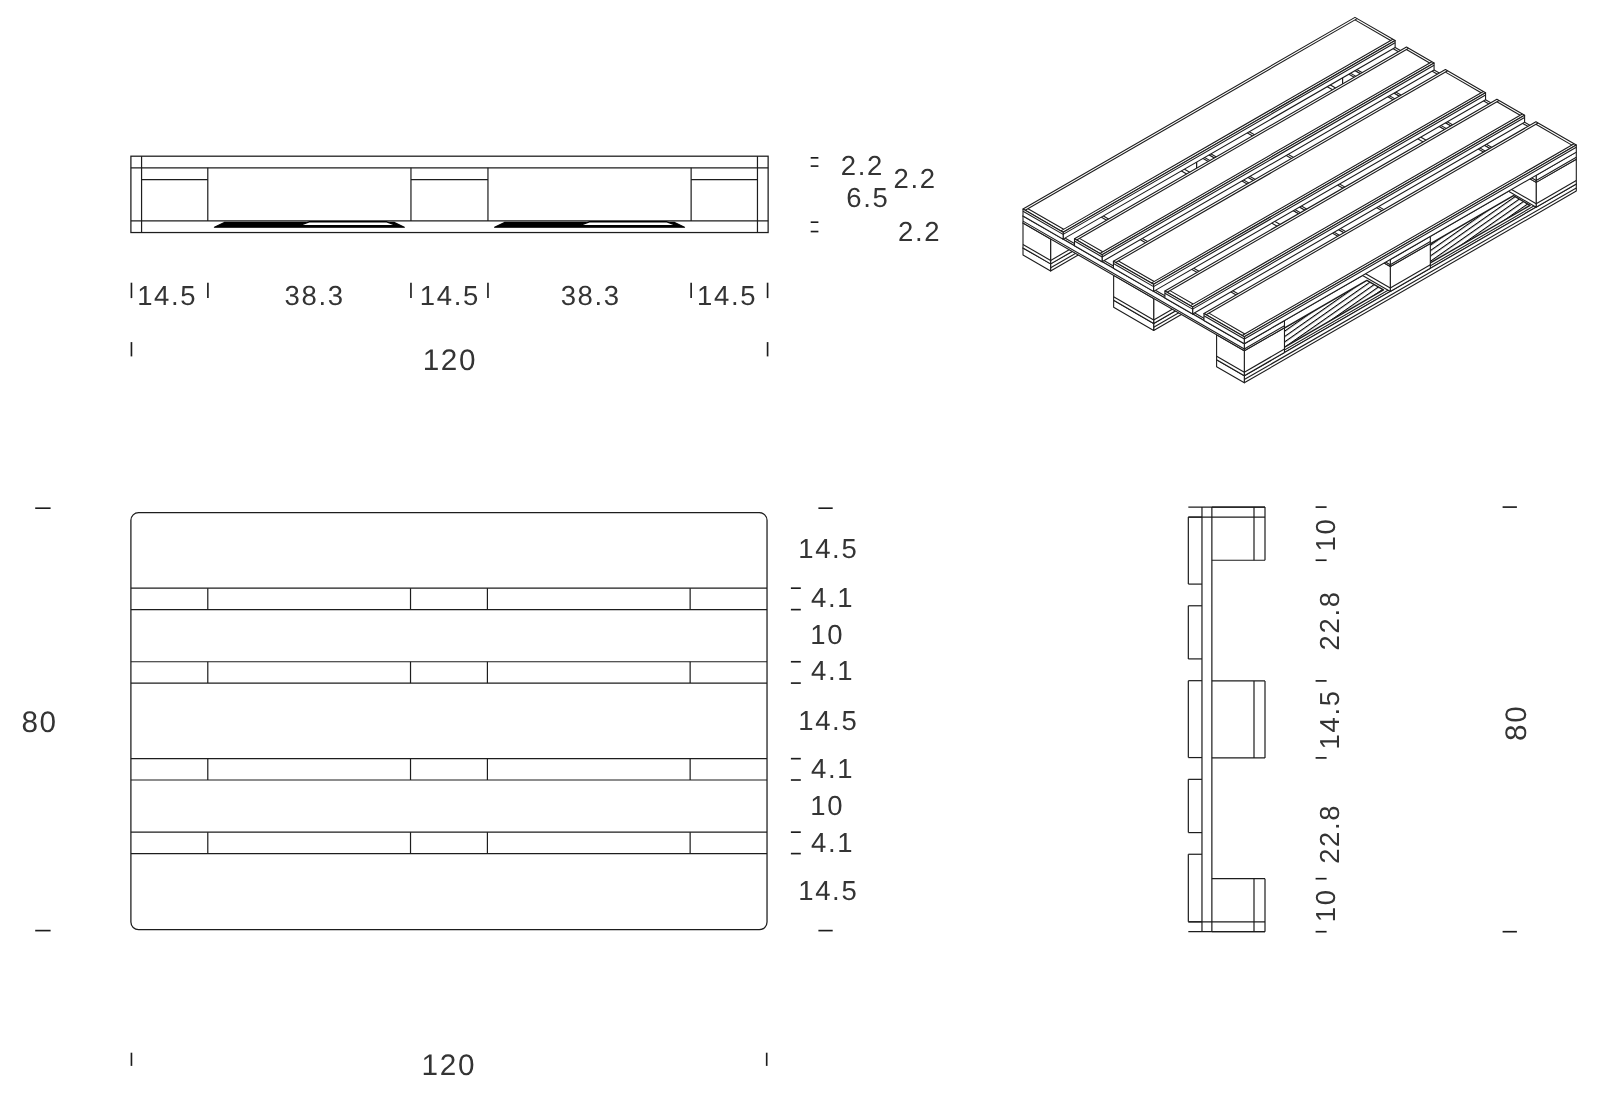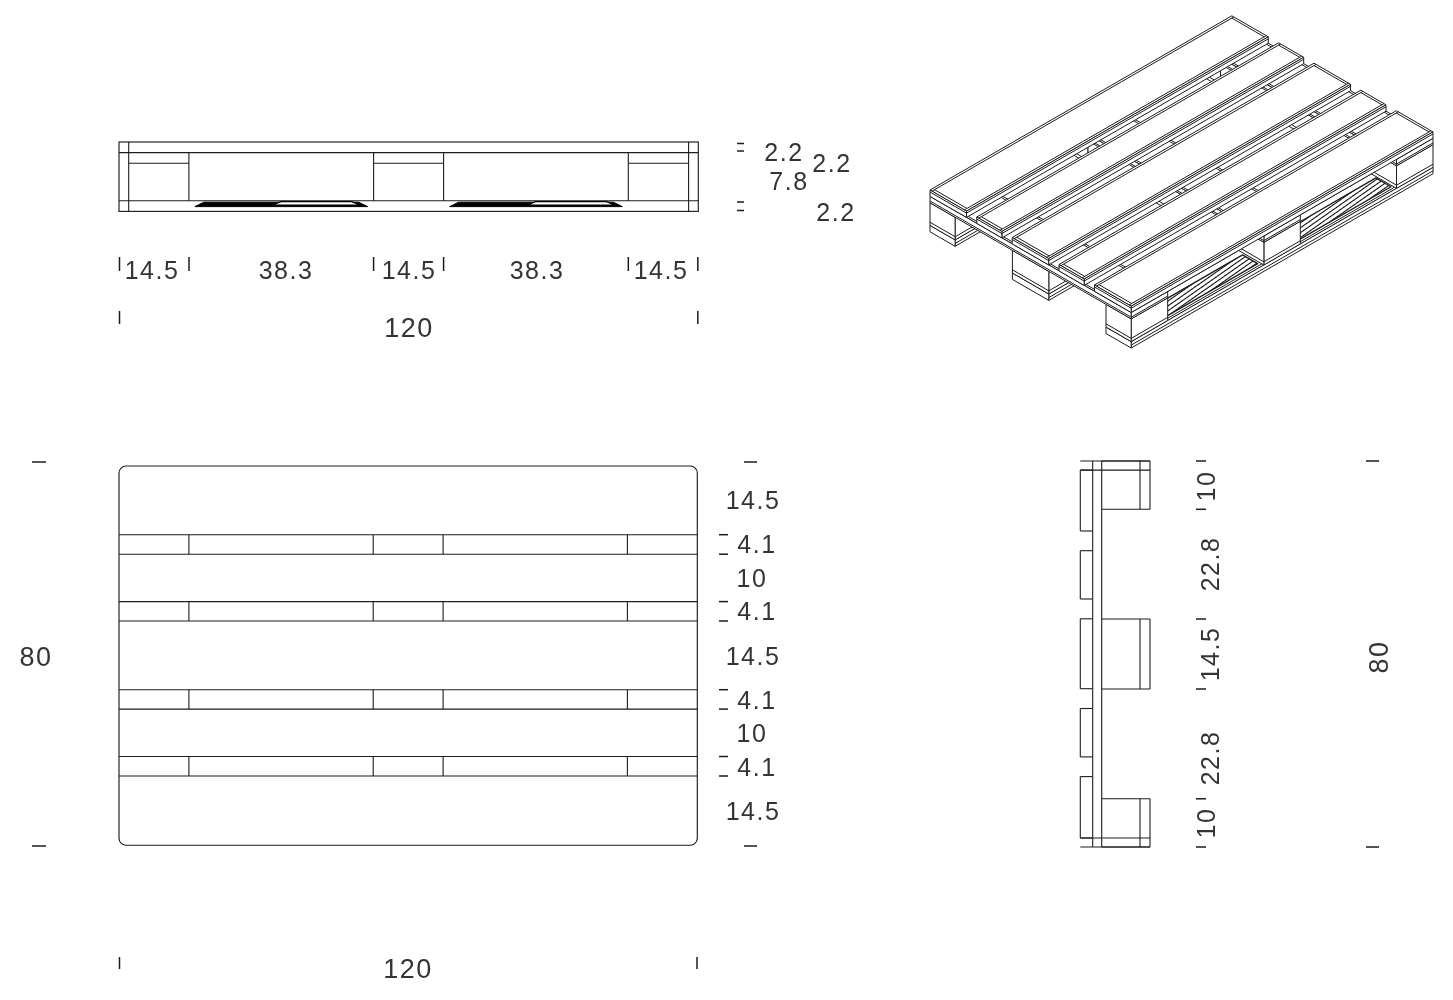--- a/index.html
+++ b/index.html
@@ -283,21 +283,21 @@
 <div class="labels">
 
   <div class="dim" style="left:152px;top:270px">14.5</div>
   <div class="dim" style="left:286px;top:270px">38.3</div>
   <div class="dim" style="left:409px;top:270px">14.5</div>
   <div class="dim" style="left:537px;top:270px">38.3</div>
   <div class="dim" style="left:661px;top:270px">14.5</div>
   <div class="dim big" style="left:409px;top:328px">120</div>
   <div class="dim" style="left:784px;top:152px">2.2</div>
   <div class="dim" style="left:832px;top:163px">2.2</div>
-  <div class="dim" style="left:789px;top:181px">7.8</div>
+  <div class="dim" style="left:789px;top:181px">6.5</div>
   <div class="dim" style="left:836px;top:212px">2.2</div>
 
   <div class="dim big" style="left:36px;top:657px">80</div>
   <div class="dim" style="left:753px;top:500px">14.5</div>
   <div class="dim" style="left:757px;top:544px">4.1</div>
   <div class="dim" style="left:752px;top:578px">10</div>
   <div class="dim" style="left:757px;top:611px">4.1</div>
   <div class="dim" style="left:753px;top:656px">14.5</div>
   <div class="dim" style="left:757px;top:700px">4.1</div>
   <div class="dim" style="left:752px;top:733px">10</div>

